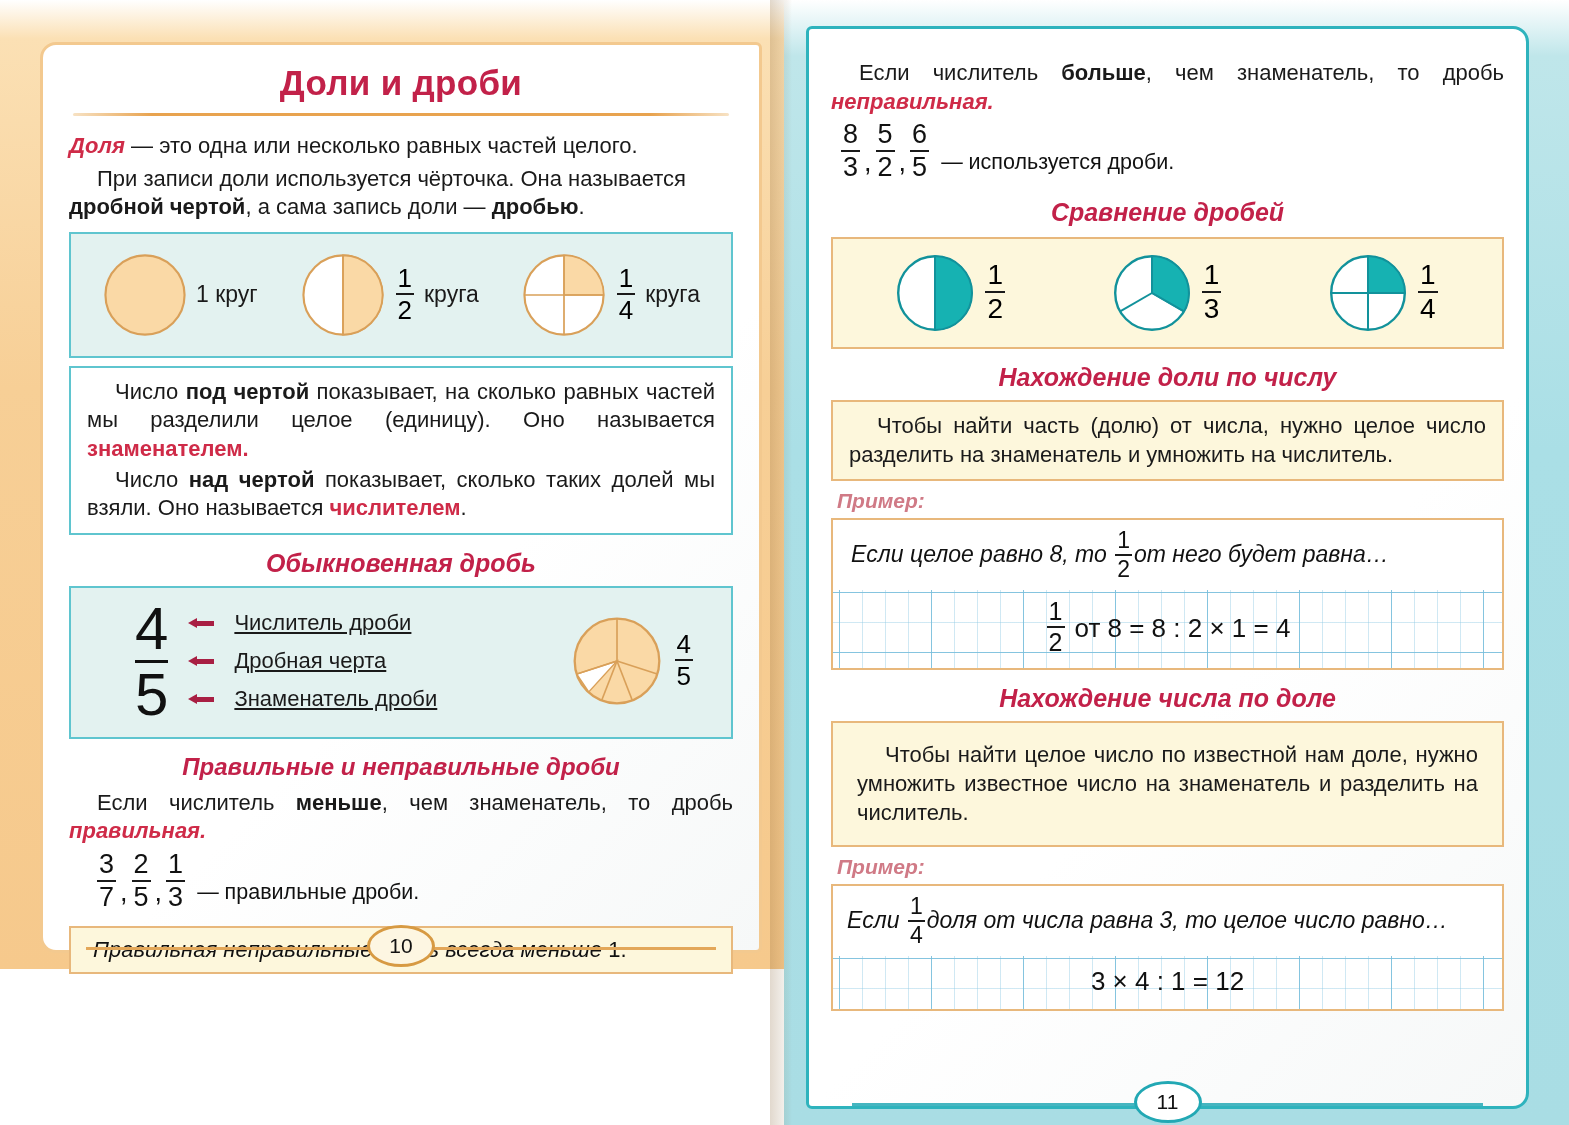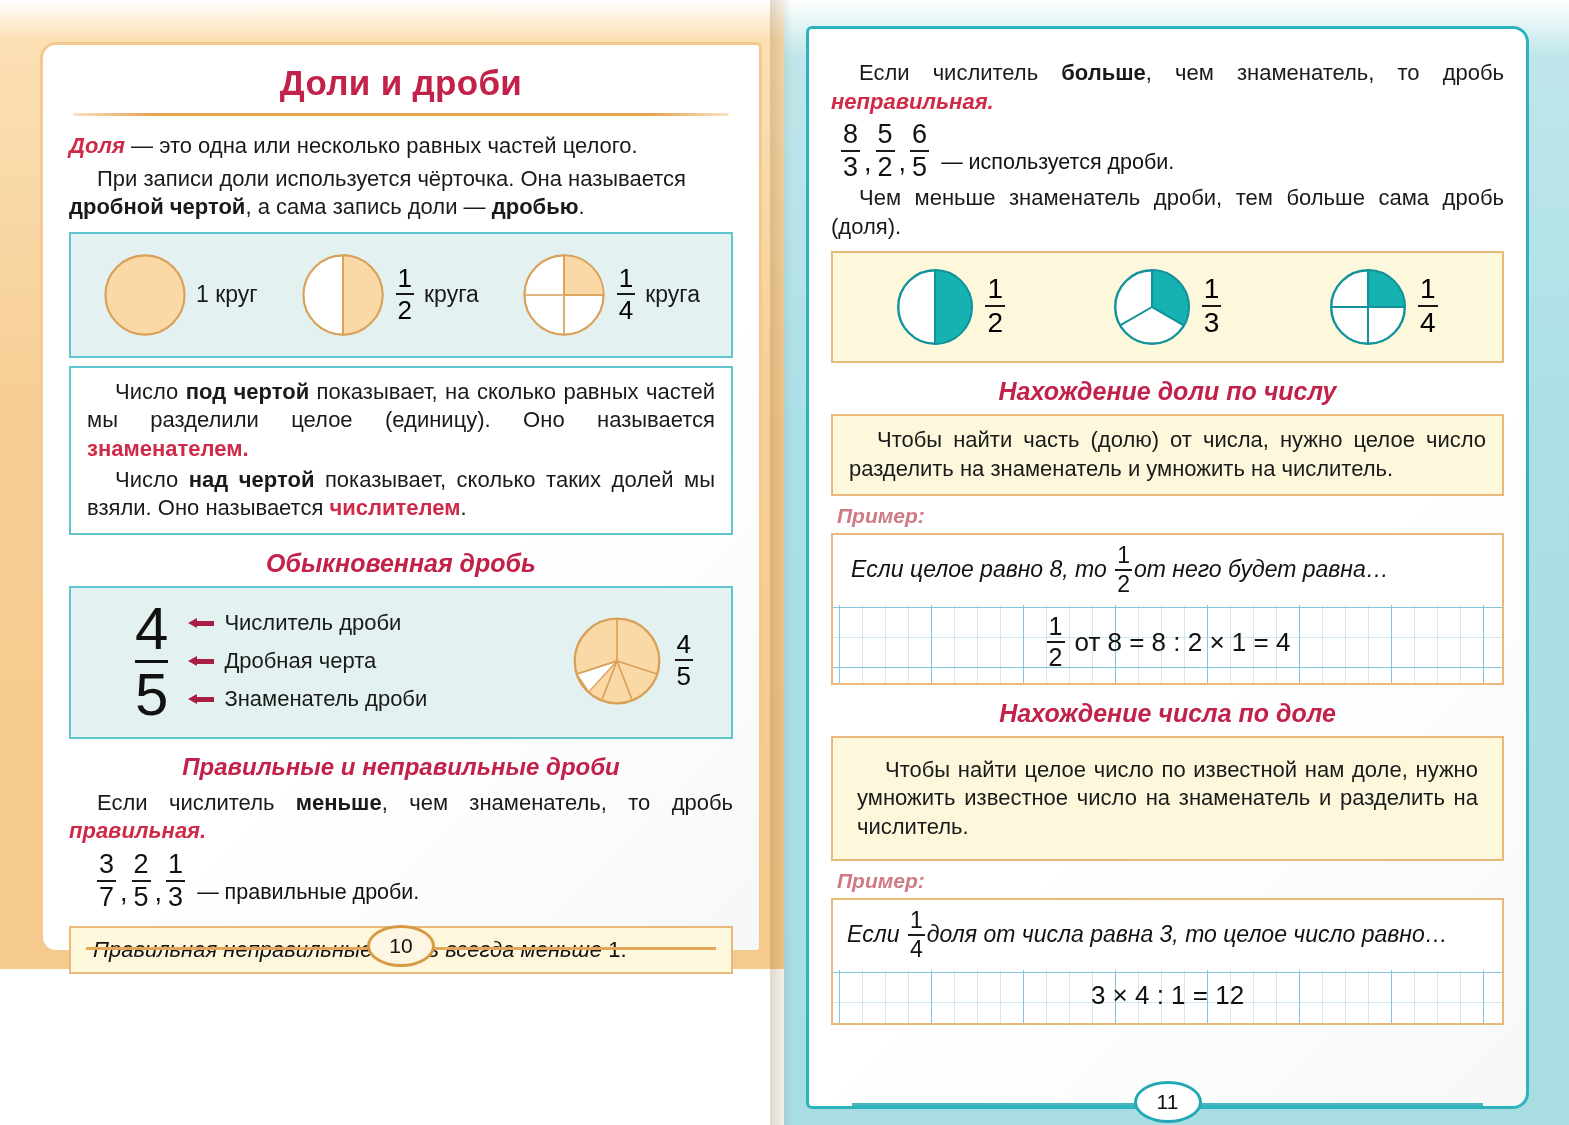--- a/index.html
+++ b/index.html
@@ -121,21 +121,21 @@
   .circ-label{font-size:23px;color:#1a1a1a;}
 
   
   .cf-wrap{display:flex;align-items:center;padding:12px 18px 14px 18px;}
   .cf-frac{
     font-size:60px;line-height:.95;text-align:center;color:#111;
     margin:0 14px 0 46px;
   }
   .cf-frac .bar{height:3px;background:#111;margin:3px 0;}
   .cf-list{display:flex;flex-direction:column;gap:12px;margin-left:6px;}
-  .cf-line{display:flex;align-items:center;gap:10px;font-size:22px;color:#1a1a1a;}
+  .cf-line{display:flex;align-items:center;gap:20px;font-size:22px;color:#1a1a1a;text-decoration:underline;}
   .arrow-left{
     width:26px;height:10px;position:relative;flex:0 0 26px;
   }
   .arrow-left:before{
     content:"";position:absolute;right:0;top:3px;width:18px;height:5px;background:#a81f43;
   }
   .arrow-left:after{
     content:"";position:absolute;left:0;top:0;
     border-top:5px solid transparent;border-bottom:5px solid transparent;
     border-right:9px solid #a81f43;
@@ -354,24 +354,22 @@
         </span>
         <span style="align-self:flex-end;padding-bottom:4px;">,</span>
         <span class="frac" style="font-size:27px">
           <span class="num">6</span>
           <span class="bar"></span>
           <span class="den">5</span>
         </span>
         <span class="tail">— используется дроби.</span>
       </div>
 
-
-      <p class="para noind just" style="text-indent:28px;">
-        <span>Чем меньше знаменатель дроби, тем больше сама дробь (доля).</span>
-      </p>
+      <h2 class="sec">Сравнение дробей</h2>
+
 
       <div class="box-cream circles-row" style="margin-top:10px;padding:14px 10px;">
 
         <div class="circ-item">
           <svg width="80" height="80" viewBox="0 0 100 100">
             <circle cx="50" cy="50" r="46" fill="#ffffff" stroke="#12929b" stroke-width="3"></circle>
             <path d="M50 4 A46 46 0 0 1 50 96 Z" fill="#16b2b2" stroke="#12929b" stroke-width="2"></path>
             <line x1="50" y1="4" x2="50" y2="96" stroke="#12929b" stroke-width="2.5"></line>
           </svg>
           <span class="frac" style="font-size:28px">

